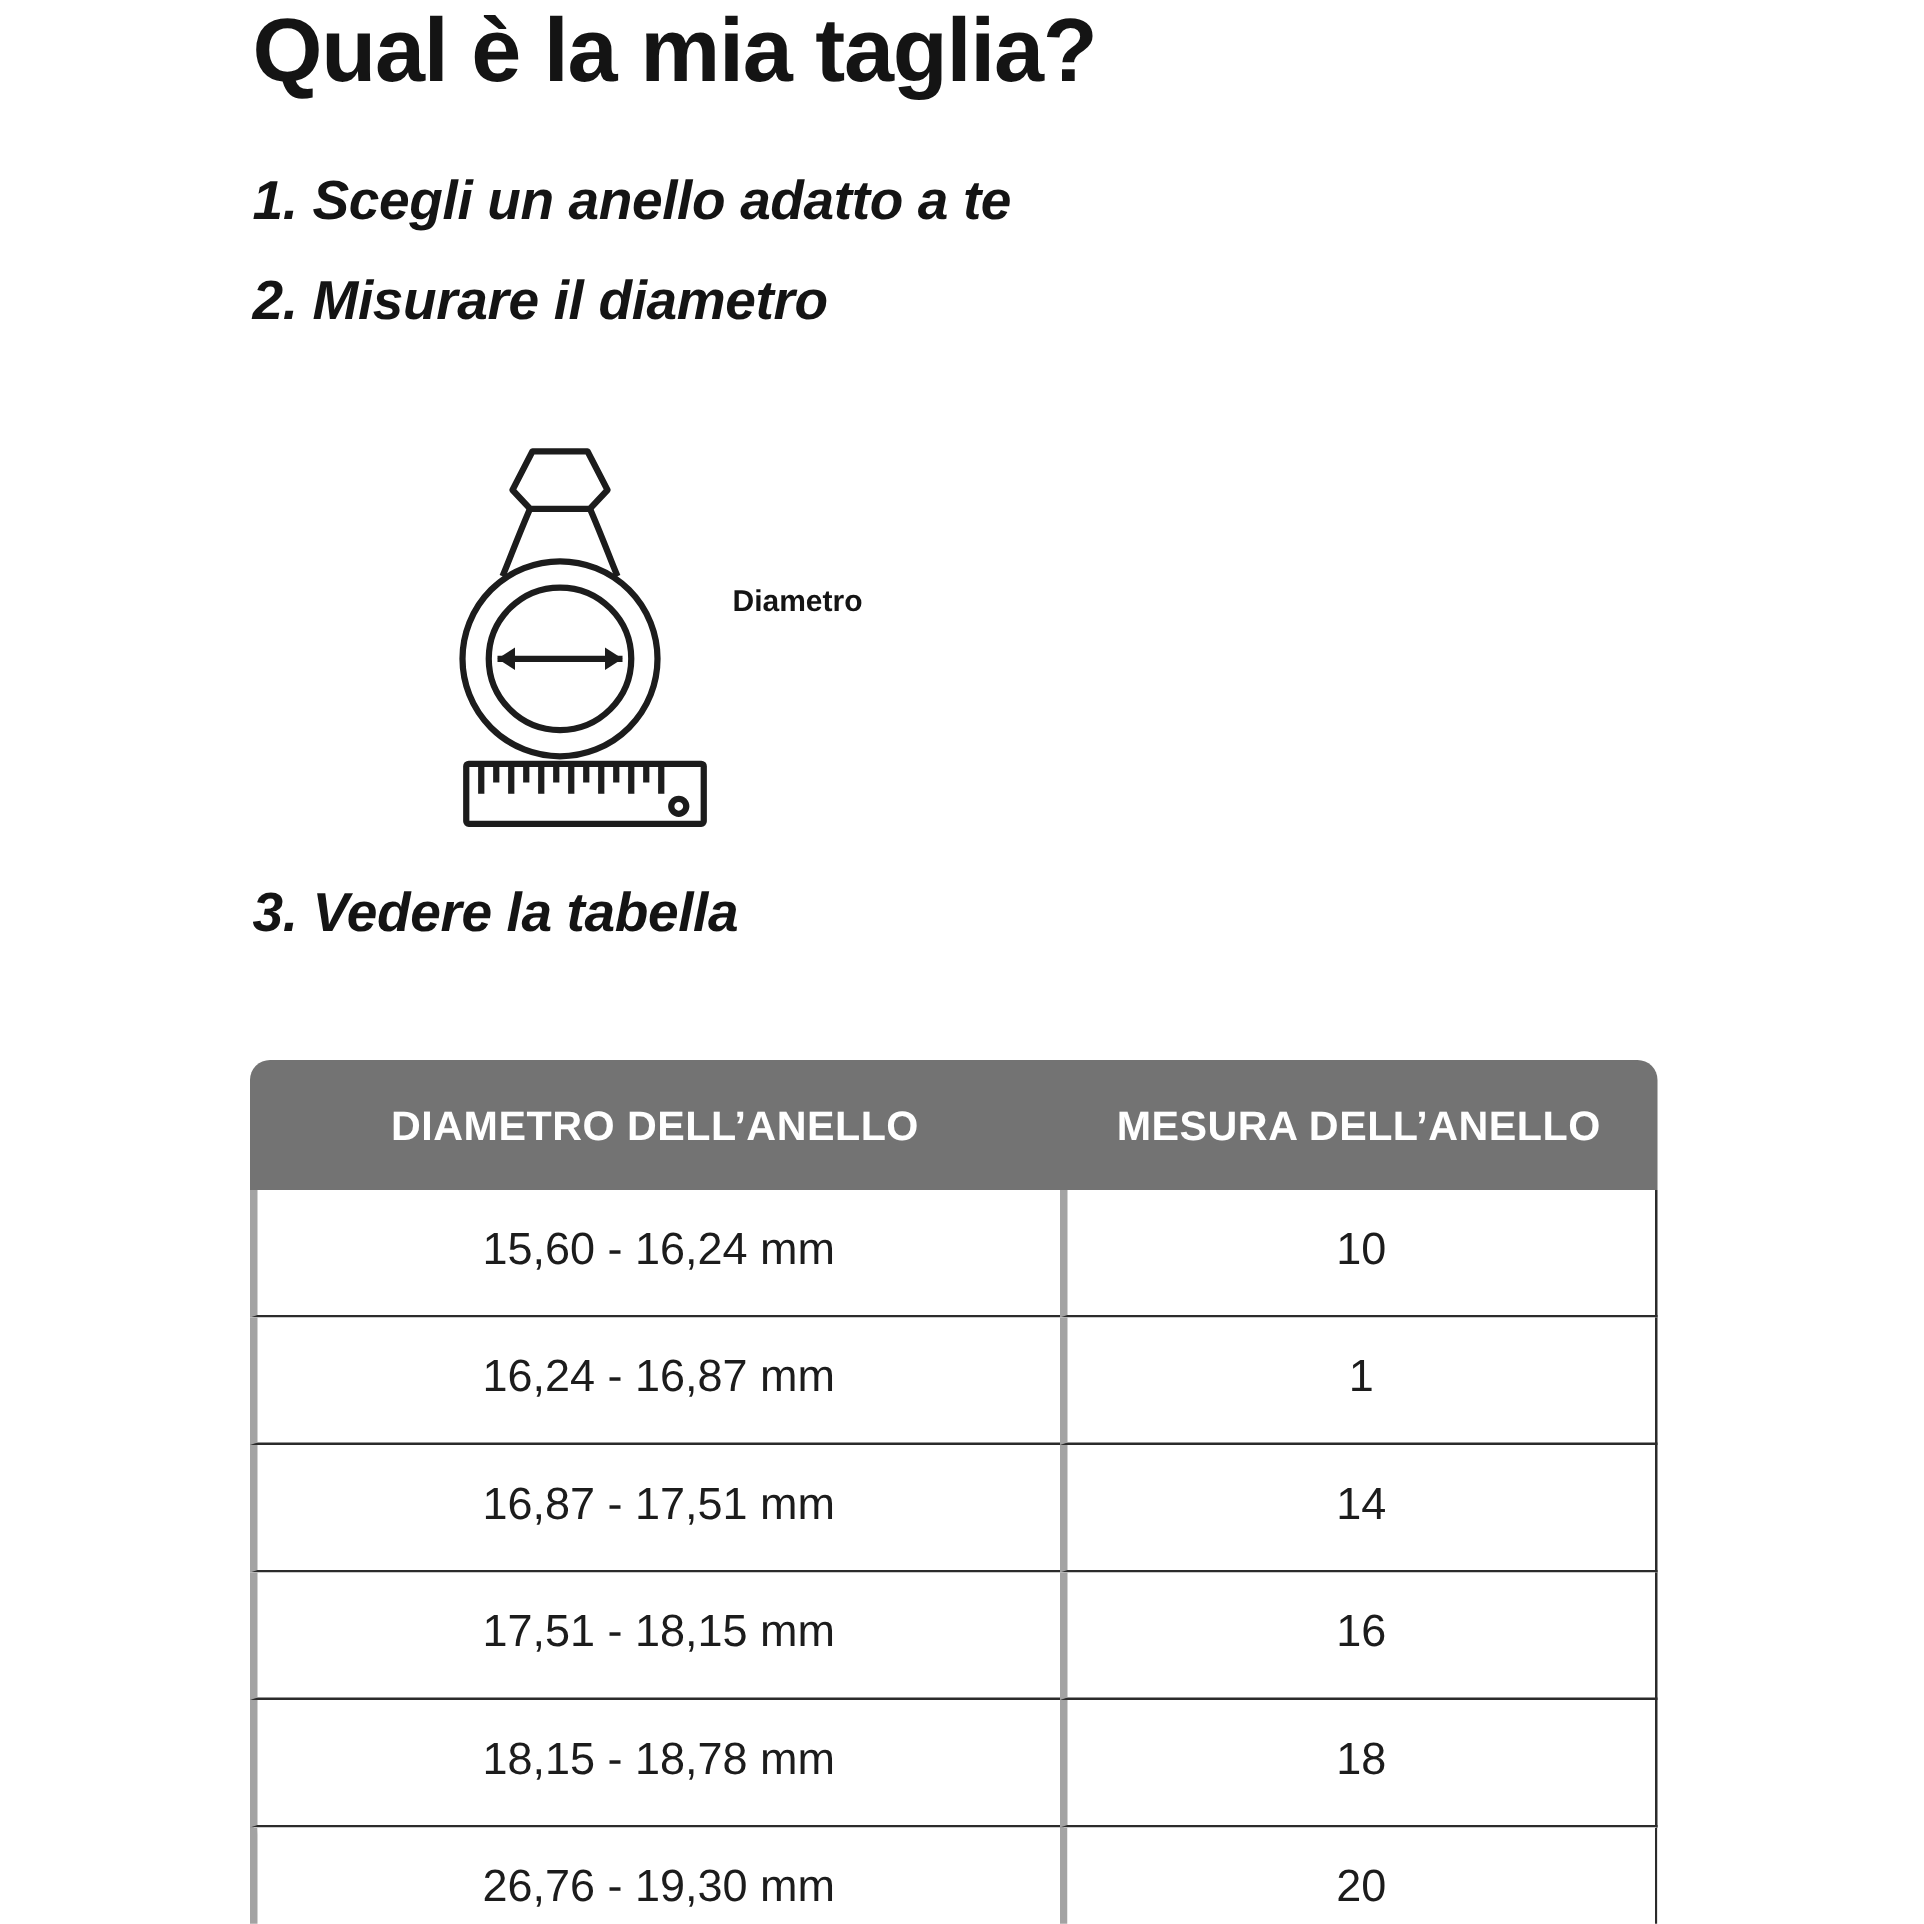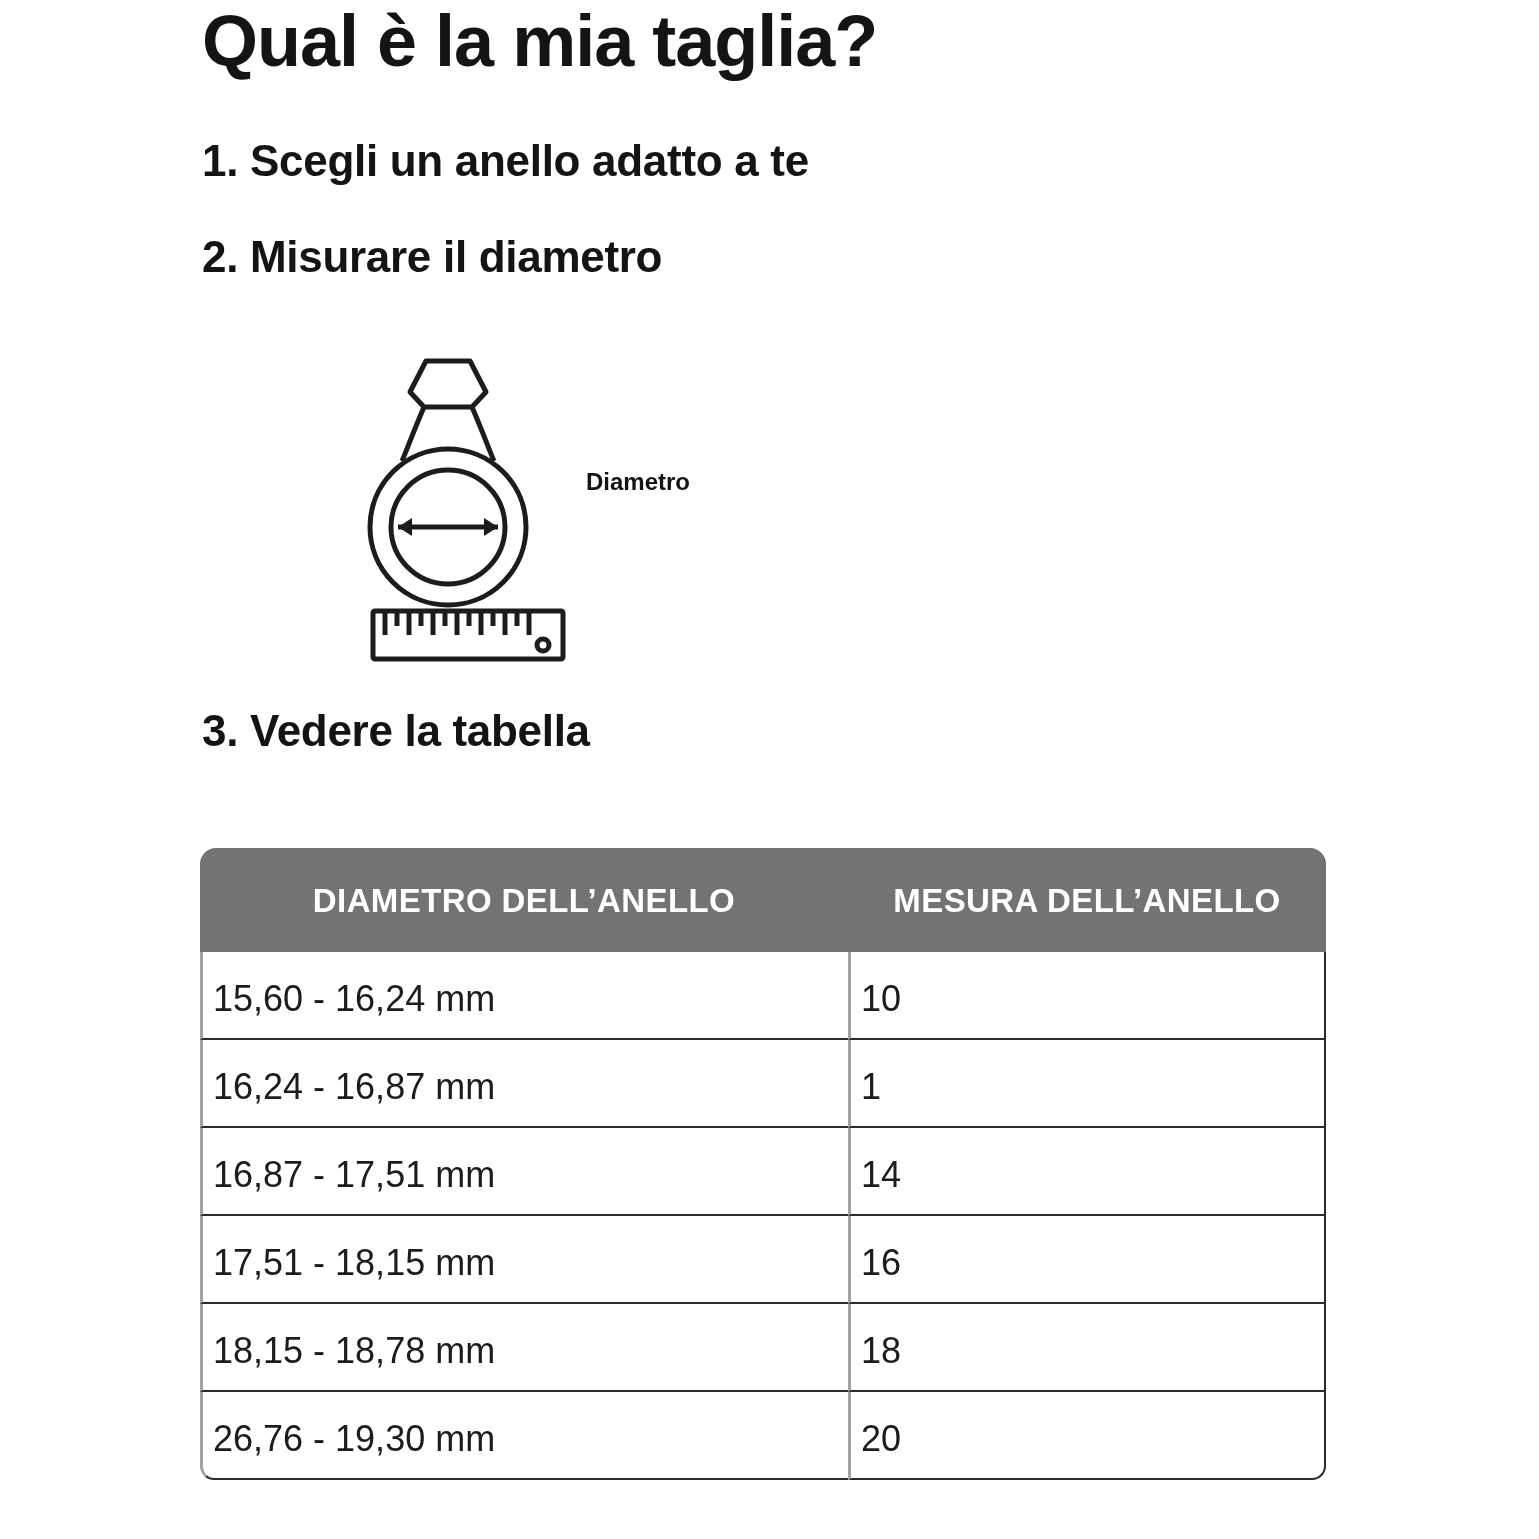--- a/index.html
+++ b/index.html
@@ -34,23 +34,24 @@
     line-height: 1.05;
   }
 
   .step {
     position: absolute;
     left: 202px;
     font-size: 44px;
     font-weight: bold;
     color: #141414;
     letter-spacing: -0.3px;
+    font-style: italic;
   }
   .step-1 { top: 136px; }
-  .step-2 { top: 232px; }
+  .step-2 { top: 216px; }
   .step-3 { top: 706px; }
 
   .diagram {
     position: absolute;
     left: 350px;
     top: 335px;
     width: 460px;
     height: 330px;
   }
   .diagram-label {
@@ -84,23 +85,24 @@
   .size-table thead th:first-child {
     border-top-left-radius: 16px;
     width: 628px;
   }
   .size-table thead th:last-child {
     border-top-right-radius: 16px;
   }
   .size-table tbody td {
     font-size: 36px;
     color: #1c1c1c;
-    padding: 26px 10px 18px 10px;
+    text-align: center;
+    padding: 26px 10px 32px 10px;
     border-bottom: 2px solid #2b2b2b;
-    border-left: 3px solid #a3a3a3;
+    border-left: 6px solid #a3a3a3;
     background: #ffffff;
   }
   .size-table tbody td:last-child {
     border-right: 2px solid #2b2b2b;
   }
   .size-table tbody tr:last-child td:first-child {
     border-bottom-left-radius: 14px;
   }
   .size-table tbody tr:last-child td:last-child {
     border-bottom-right-radius: 14px;

